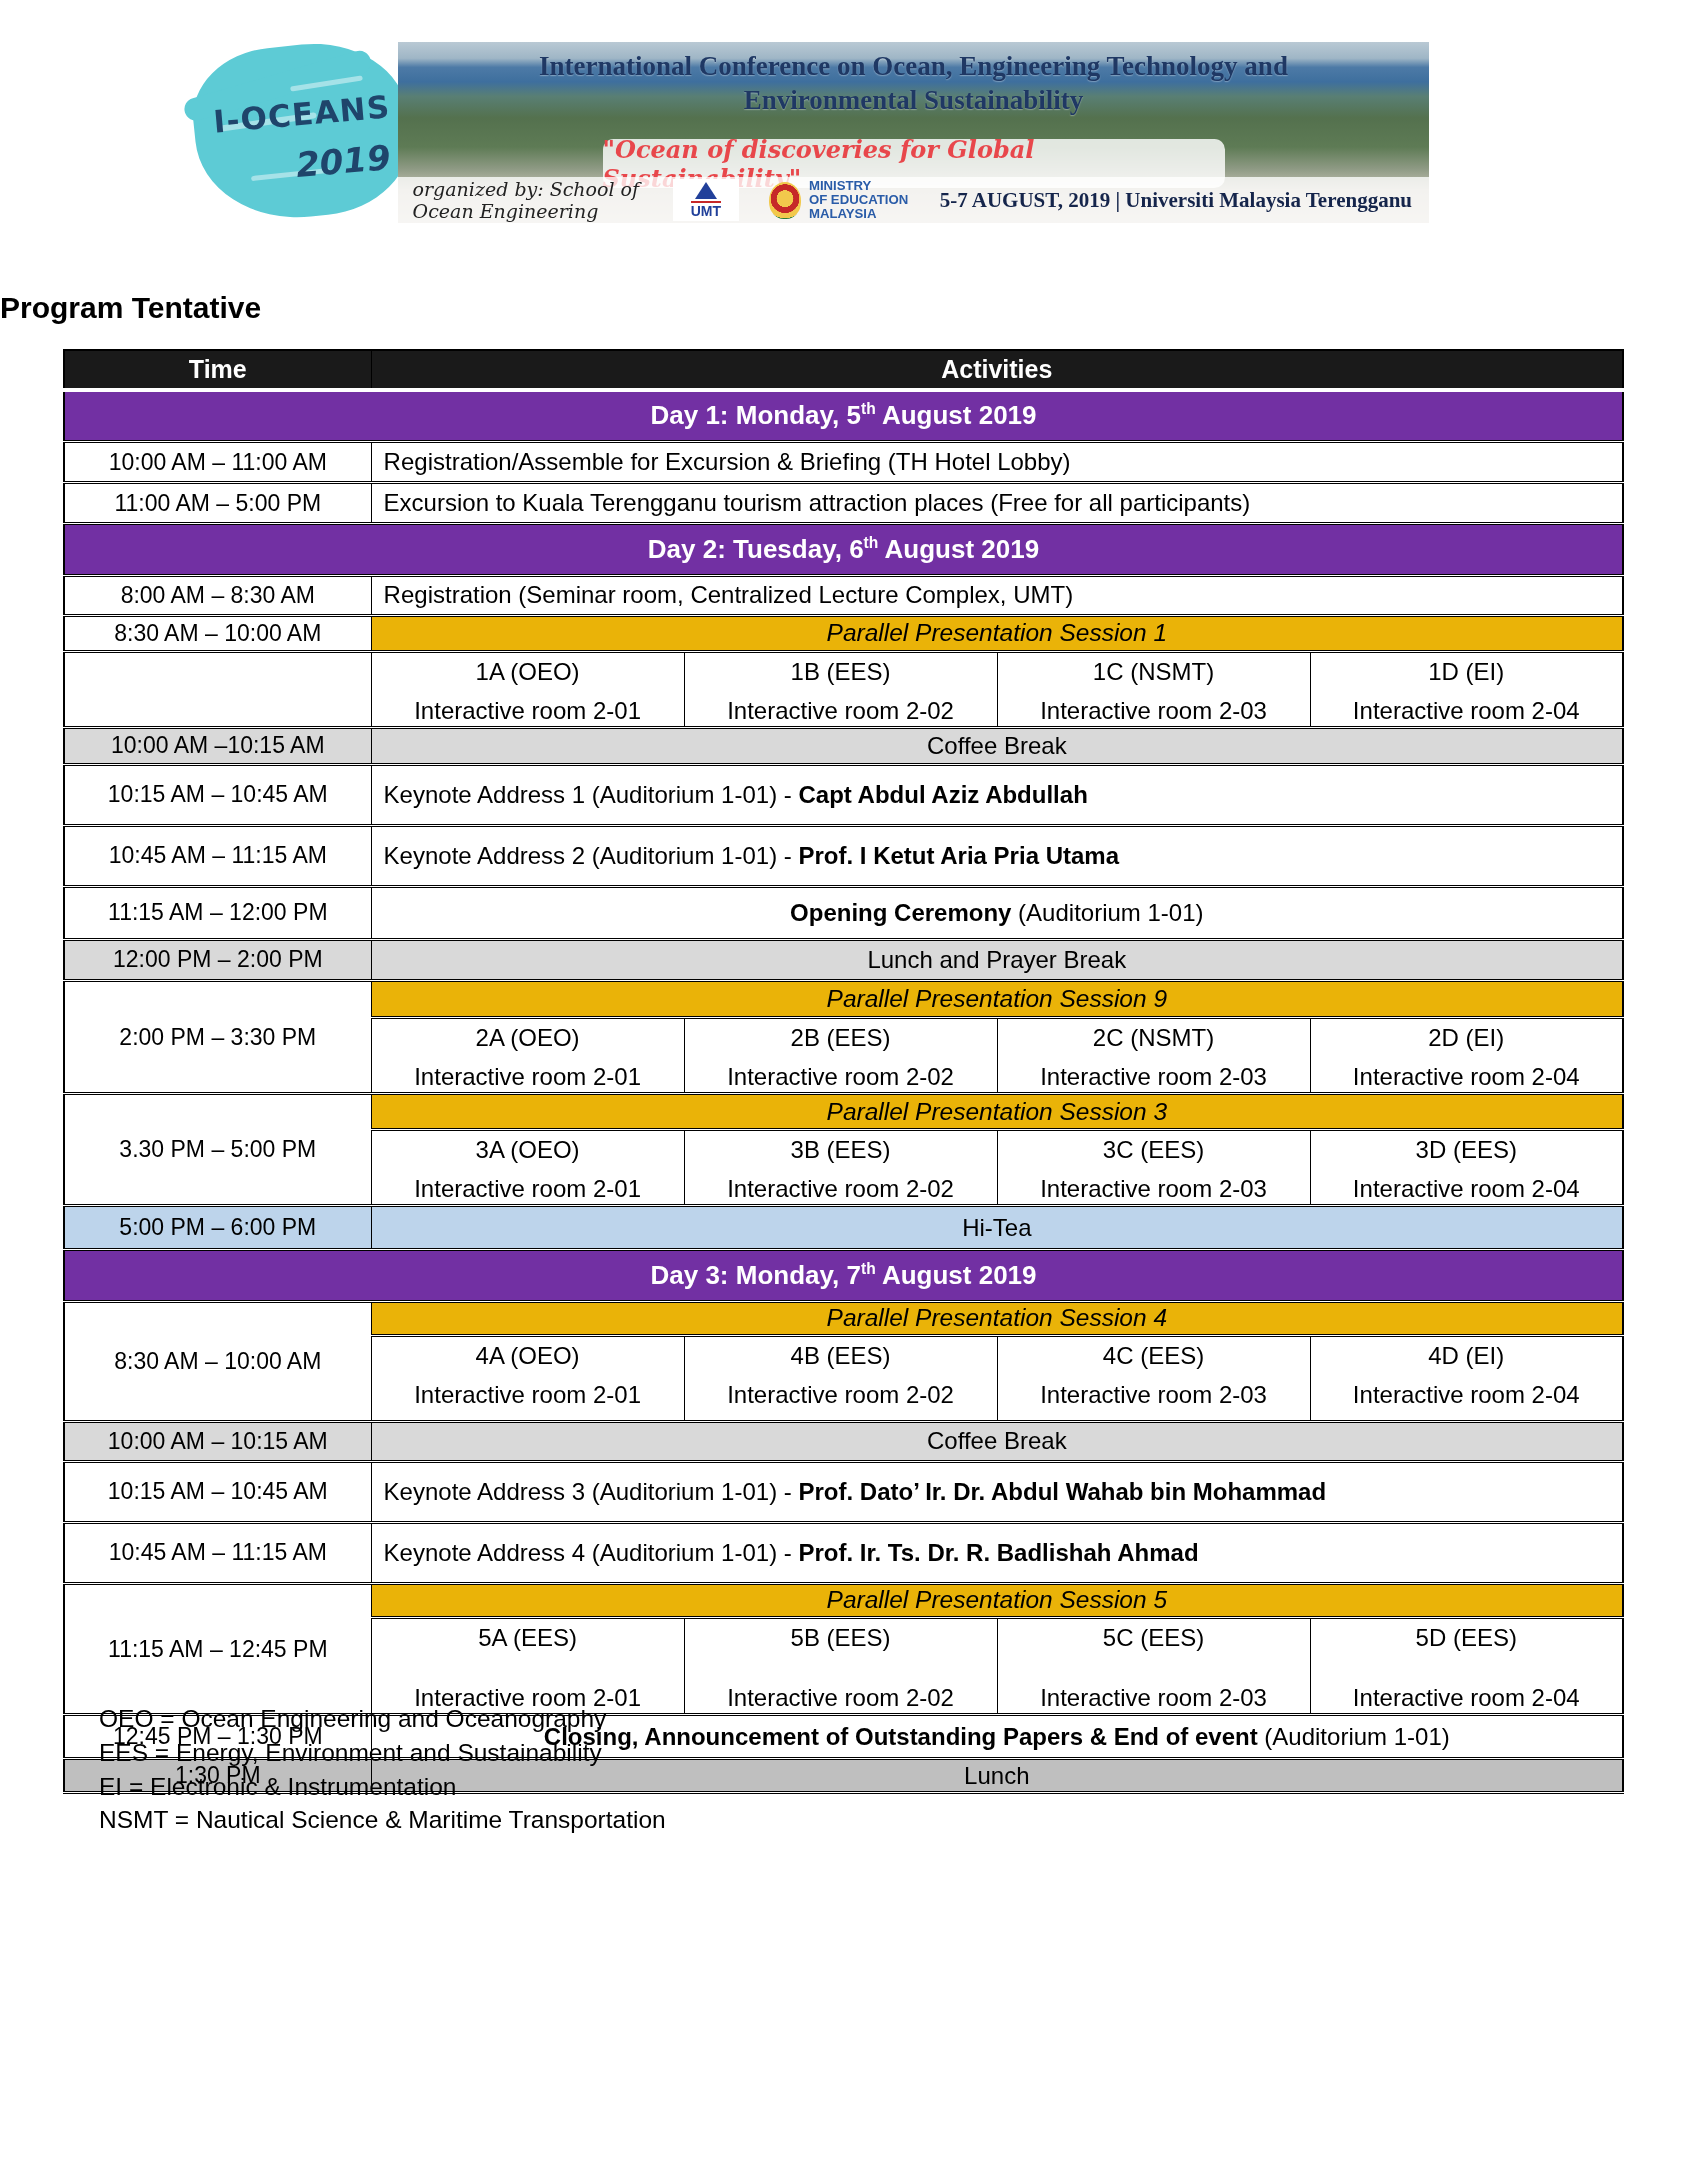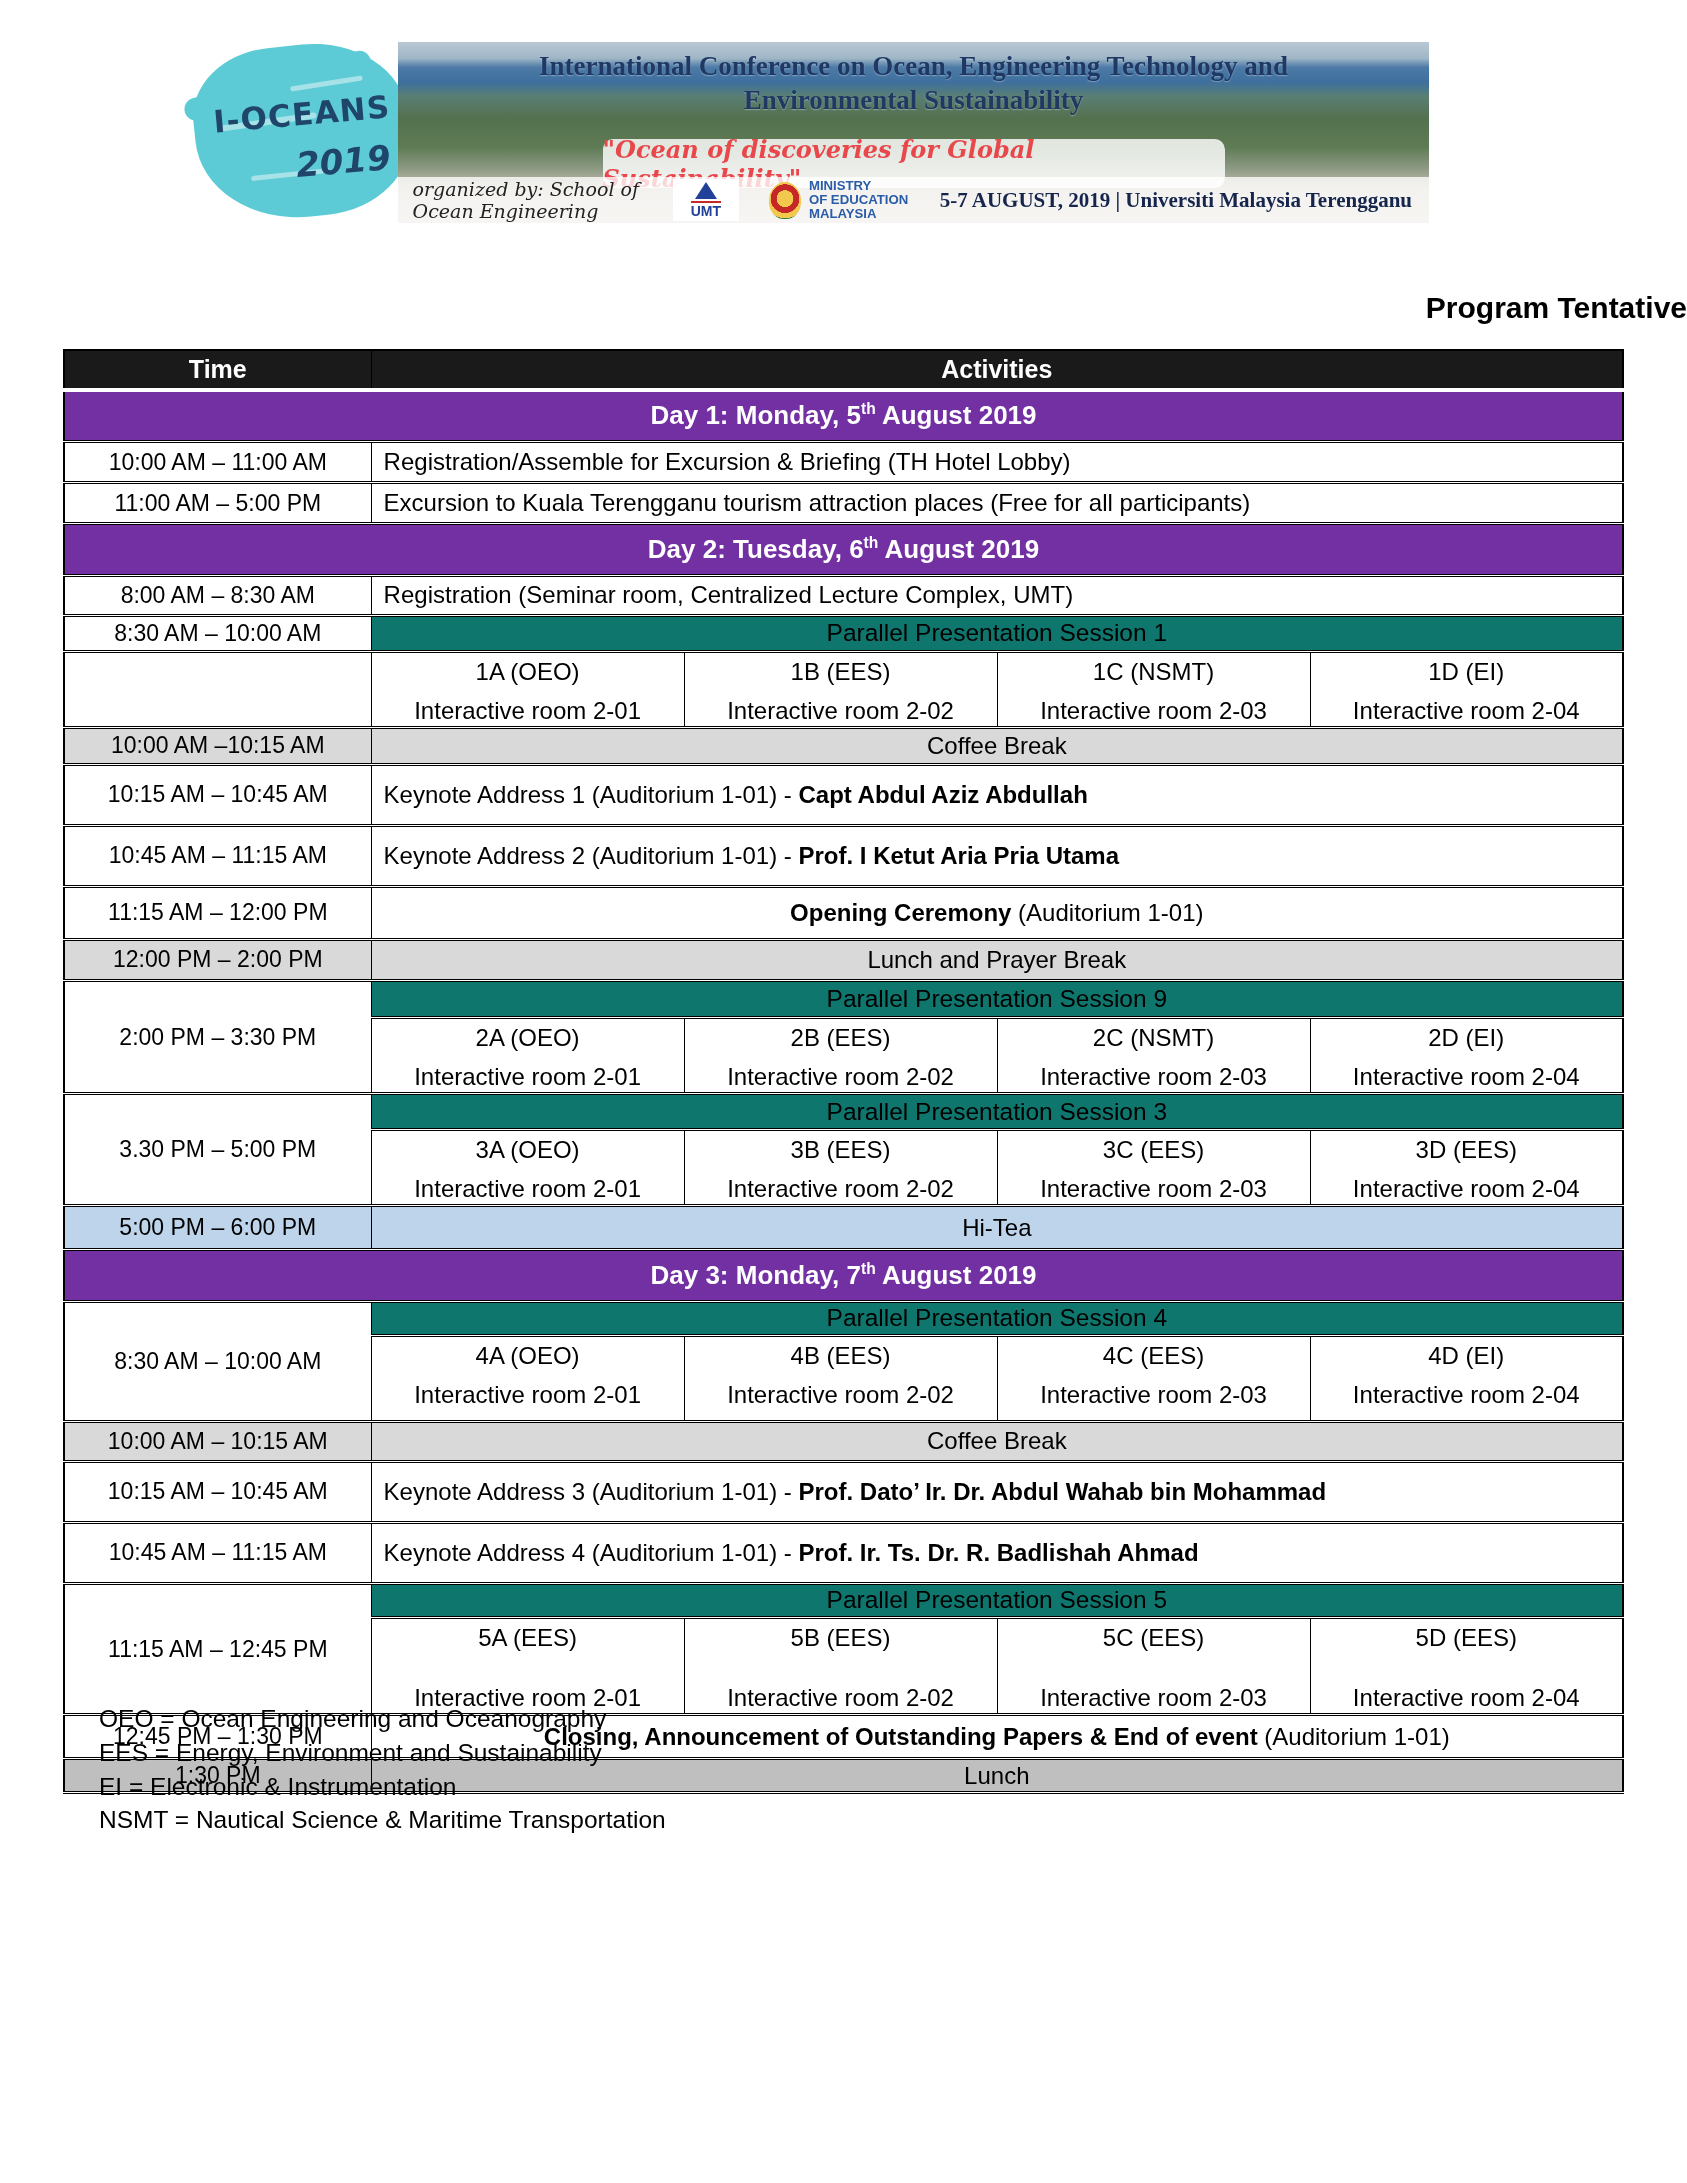--- a/index.html
+++ b/index.html
@@ -35,33 +35,33 @@
   .umt-tri{width:0;height:0;border-left:11.2px solid transparent;border-right:11.2px solid transparent;border-bottom:17px solid #21409A;position:relative;}
   .umt-label{font-size:14px;font-weight:bold;color:#21409A;line-height:1;margin-top:1.3px;border-top:2px solid #C62828;padding-top:1.3px;}
   .ministry{display:flex;align-items:center;margin-left:30px;}
   .crest{width:32px;height:37px;background:radial-gradient(circle at 50% 45%,#F2C94C 0 32%,#C62828 33% 55%,#F2C94C 56% 75%,#2E7D32 76% 100%);
     border-radius:50% 50% 46% 46%;margin-right:8px;}
   .ministry-text{font-size:13.2px;font-weight:bold;color:#2A5CA8;line-height:1.08;}
   .date-venue{margin-left:auto;padding-right:17px;font-family:"Liberation Serif",serif;font-weight:bold;
     font-size:21px;color:#15254B;}
 
   
-  .page-title{position:absolute;left:0;top:291px;width:100%;text-align:right;font-size:30px;font-weight:bold;}
+  .page-title{position:absolute;left:0;top:291px;width:100%;text-align:left;font-size:30px;font-weight:bold;}
 
   
   .table-area{position:absolute;left:63px;top:349px;width:1561px;}
   table.sched{border-collapse:collapse;width:100%;border:2.6px solid #000;font-size:24px;table-layout:fixed;}
   td,th{border-left:1.3px solid #000;border-right:1.3px solid #000;border-top:3.3px double #000;border-bottom:3.3px double #000;
     padding:1.3px 5.3px;overflow:hidden;}
   tr.r-header th{background:#1A1A1A;color:#fff;font-size:25px;font-weight:bold;height:34px;border-bottom:4.6px solid #fff;border-top:none;}
   .day-band td{background:#7230A3;color:#fff;text-align:center;font-size:26px;font-weight:600;height:46px;}
   .tc{text-align:center;vertical-align:middle;font-size:23px;}
   .act-left{text-align:left;padding-left:12px;vertical-align:middle;}
   .act-center{text-align:center;vertical-align:middle;}
-  .session-band{background:#0f766e;text-align:center;font-size:24.5px;vertical-align:middle;}
+  .session-band{background:#eab308;font-style:italic;text-align:center;font-size:24.5px;vertical-align:middle;}
   .room-cell{text-align:center;vertical-align:top;padding-top:5.3px;}
   .room-line{margin-top:10.6px;}
   .s5 .room-line{margin-top:32px;}
   .gray td{background:#D9D9D9;}
   .hitea td{background:#BDD4EB;}
   .lunch-end td{background:#BFBFBF;}
   .h62{height:41px;} .h60{height:40px;} .h55{height:36px;} .h104{height:69px;} .h56{height:37px;}
   .h92{height:61px;} .h80{height:53px;} .h108{height:71px;} .h66{height:44px;} .h130{height:86px;}
   .h122{height:81px;} .h50{height:33px;} .h52{height:34px;}
   sup{font-size:60%;}

